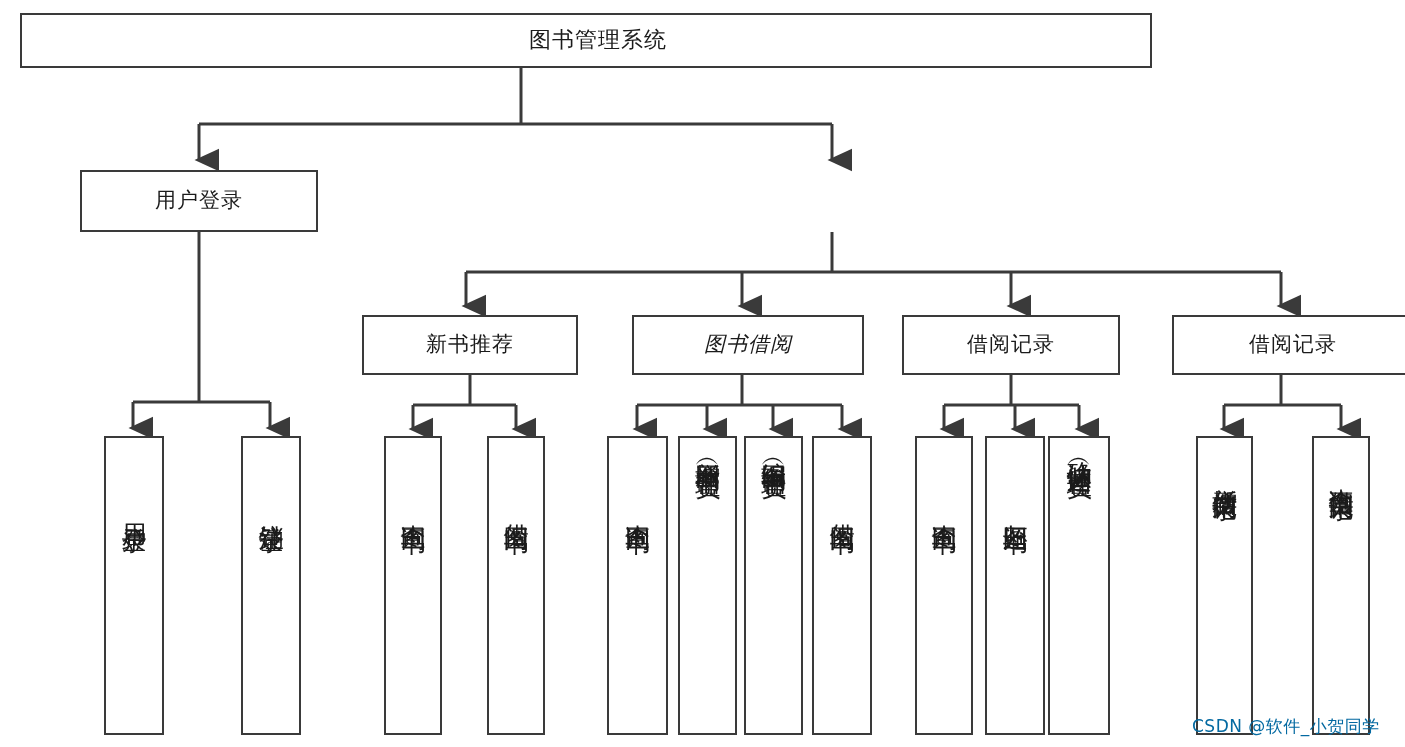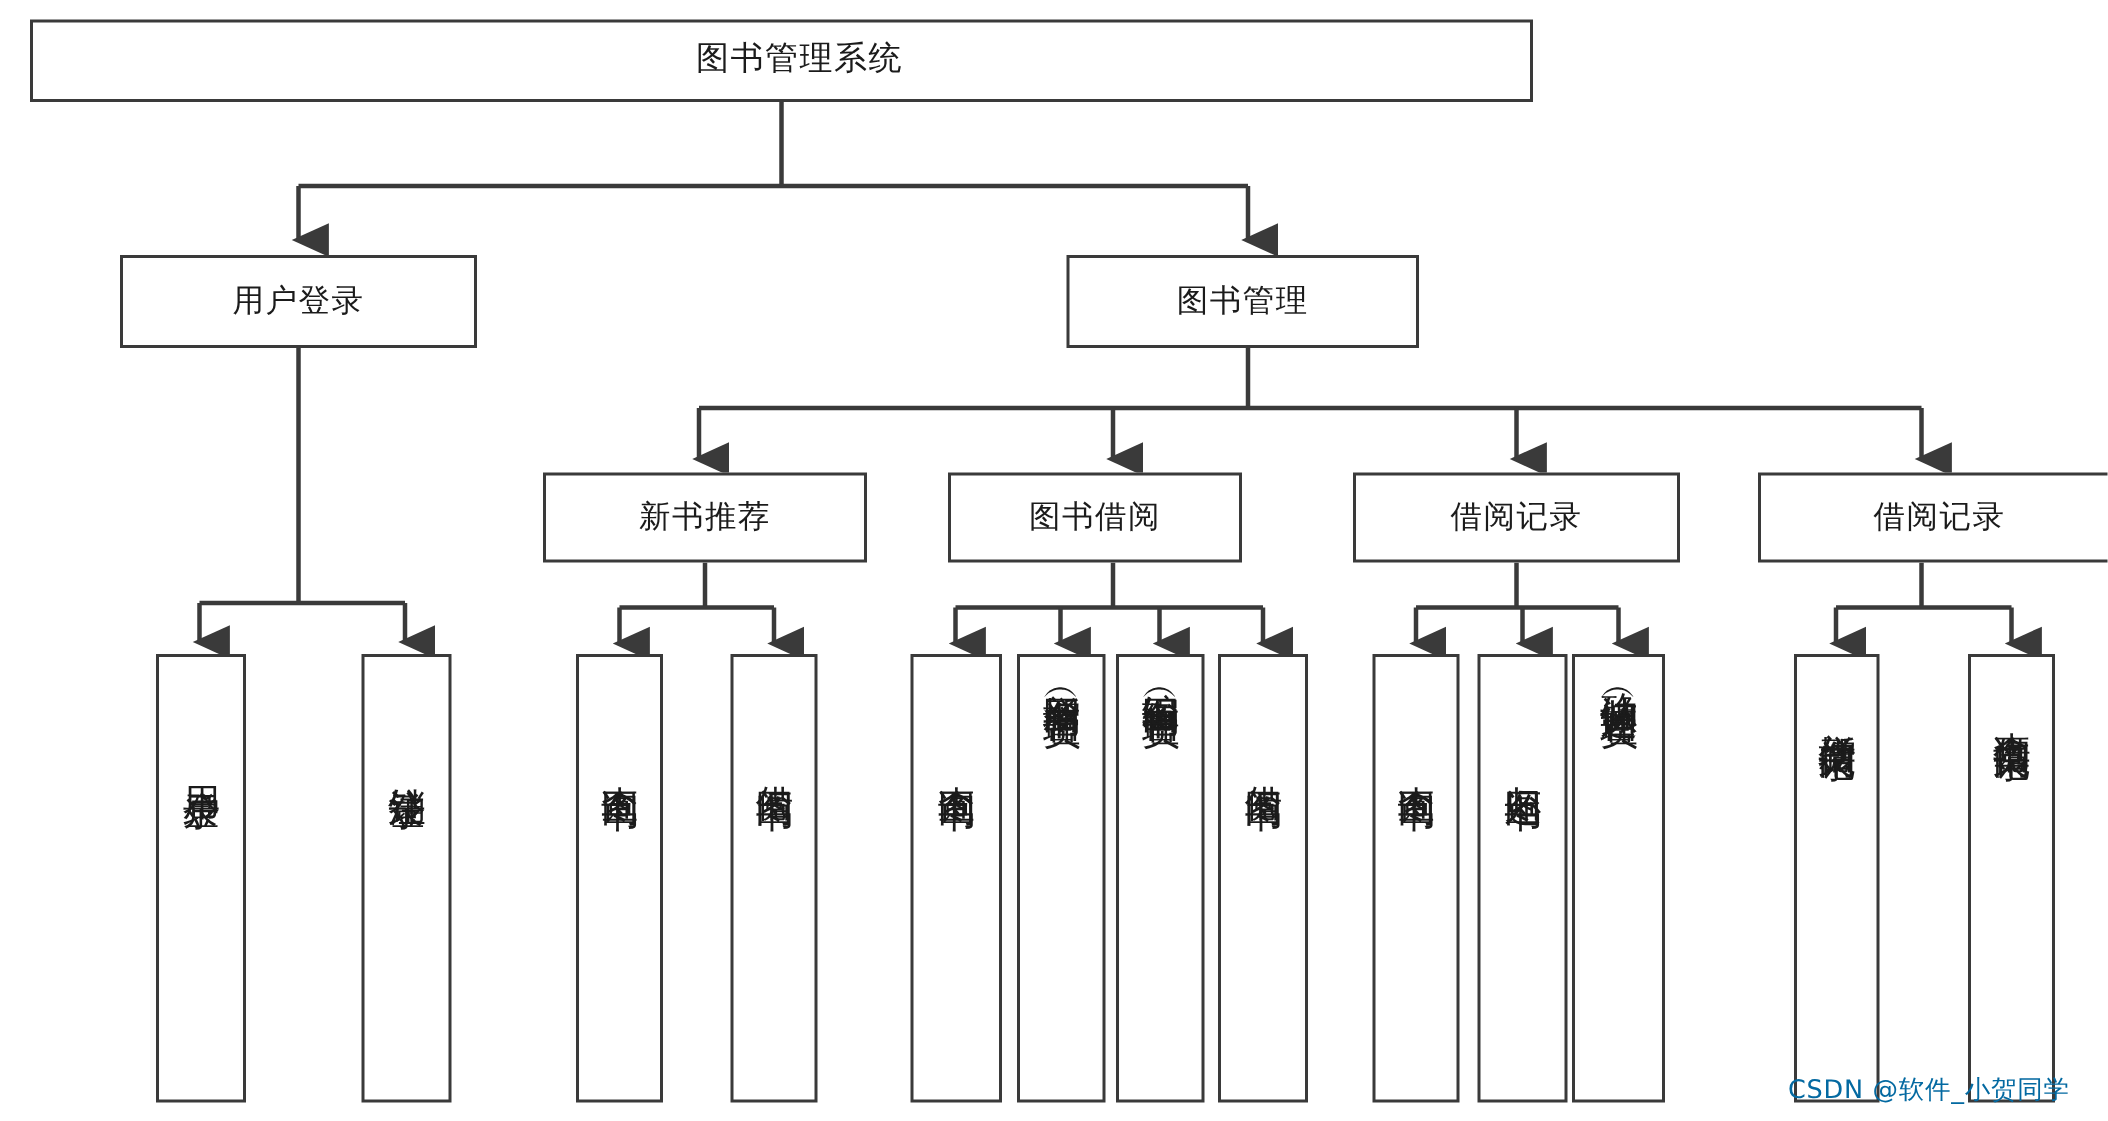--- a/index.html
+++ b/index.html
@@ -103,35 +103,32 @@
       <path d="M1015,405 L1015,429" marker-end="url(#arrow)"></path>
       <path d="M1079,405 L1079,429" marker-end="url(#arrow)"></path>
 
       <path d="M1281,375 L1281,405"></path>
       <path d="M1224,405 L1341,405"></path>
       <path d="M1224,405 L1224,429" marker-end="url(#arrow)"></path>
       <path d="M1341,405 L1341,429" marker-end="url(#arrow)"></path>
     </g>
   </svg>
 
-  <div class="node horiz root" style="left:20px;top:13px;width:1002px;height:55px;padding-left:24px;">
+  <div class="node horiz root" style="left:20px;top:13px;width:1132px;height:55px;padding-left:24px;">
     <span class="lbl">图书管理系统</span>
   </div>
 
   <div class="node horiz" style="left:80px;top:170px;width:238px;height:62px;">
     <span class="lbl">用户登录</span>
   </div>
-  <div class="node horiz" style="left:711px;top:170px;width:235px;height:62px;">
-    <span class="lbl">图书管理</span>
-  </div>
 
   <div class="node horiz" style="left:362px;top:315px;width:216px;height:60px;">
     <span class="lbl">新书推荐</span>
   </div>
-  <div class="node horiz" style="left:632px;top:315px;width:196px;height:60px;">
+  <div class="node horiz" style="left:632px;top:315px;width:232px;height:60px;font-style:italic;">
     <span class="lbl">图书借阅</span>
   </div>
   <div class="node horiz" style="left:902px;top:315px;width:218px;height:60px;">
     <span class="lbl">借阅记录</span>
   </div>
   <div class="node horiz" style="left:1172px;top:315px;width:242px;height:60px;">
     <span class="lbl">借阅记录</span>
   </div>
 
   <div class="node vert" style="left:104px;top:436px;width:60px;height:299px;">

